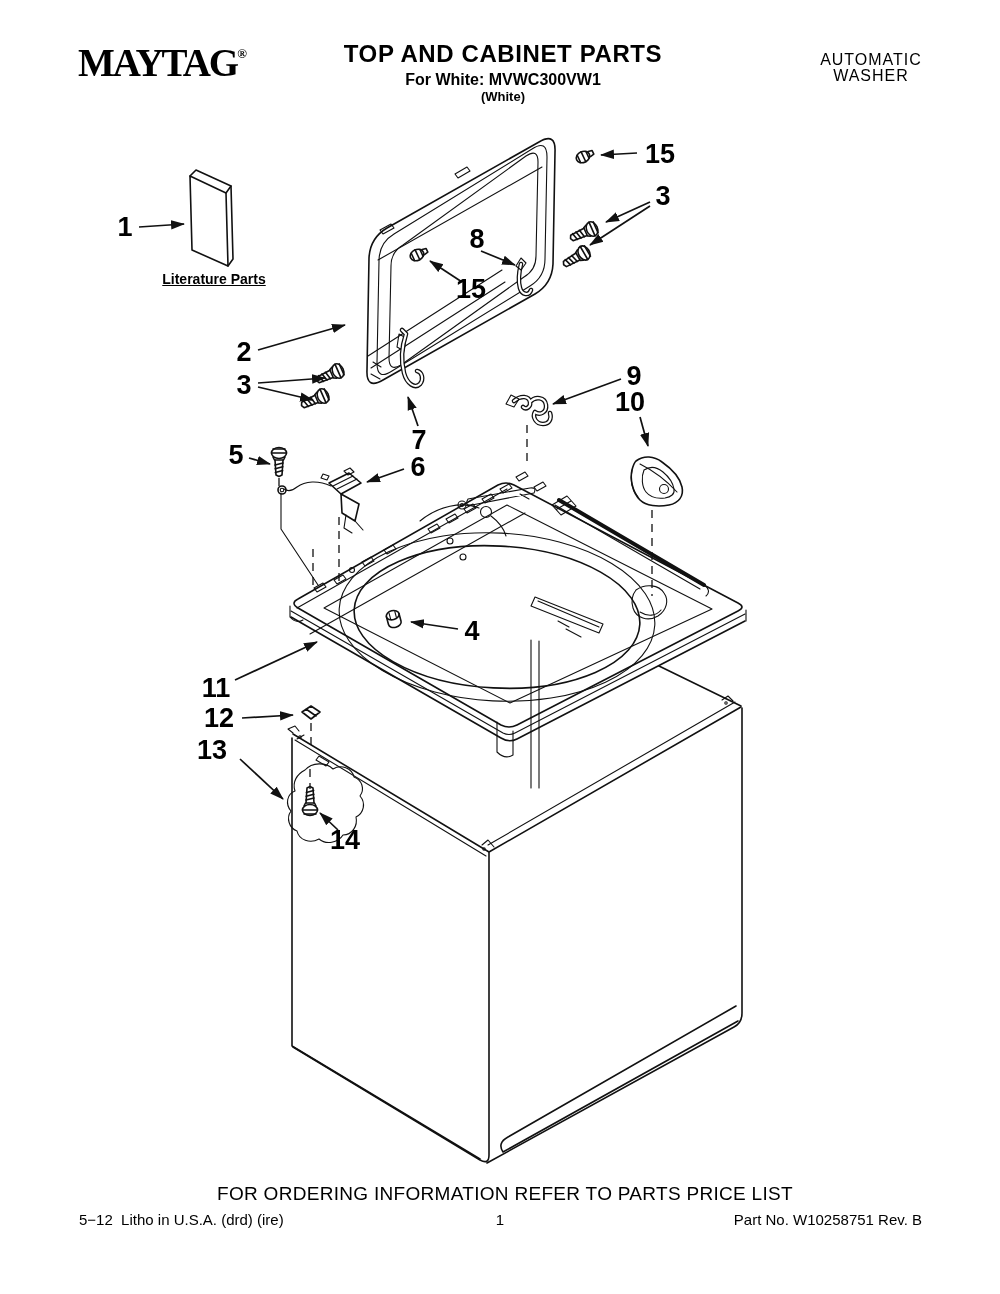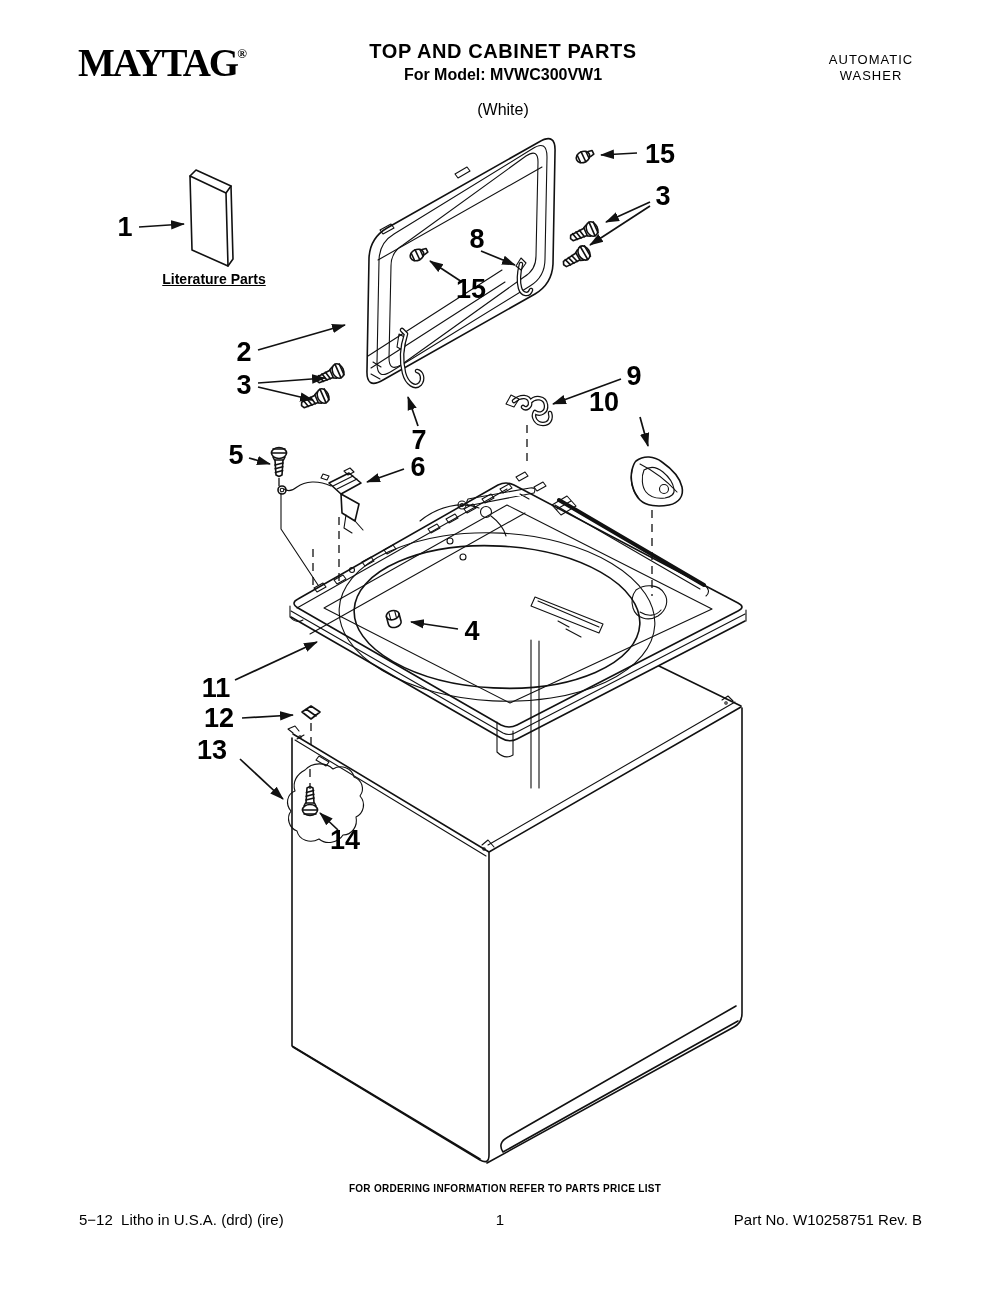--- a/index.html
+++ b/index.html
@@ -12,30 +12,30 @@
   .wireB{stroke:#111;fill:none;stroke-width:4.6;stroke-linecap:round;stroke-linejoin:round;}
   .wireW{stroke:#fff;fill:none;stroke-width:2.1;stroke-linecap:round;stroke-linejoin:round;}
   .dash{stroke:#111;fill:none;stroke-width:1.3;stroke-dasharray:8 6;}
   .lead{stroke:#111;fill:none;stroke-width:1.7;}
   .seal{stroke:#111;fill:none;stroke-width:4;}
   .txt{position:absolute;white-space:nowrap;}
   .brand{left:78px;top:40px;font-family:"Liberation Serif",serif;font-weight:bold;
          font-size:39px;letter-spacing:-2px;}
   .brand sup{font-size:13px;vertical-align:18px;letter-spacing:0;}
   .title-block{left:503px;top:40px;transform:translateX(-50%);text-align:center;}
-  .title{font-size:20px;font-weight:bold;letter-spacing:0.6px;}
+  .title{font-size:24px;font-weight:bold;letter-spacing:0.6px;}
   .model{font-size:16px;font-weight:bold;margin-top:3px;}
-  .finish{font-size:16px;font-weight:normal;margin-top:17px;}
+  .finish{font-size:13px;font-weight:bold;}
   .product{left:871px;top:52px;transform:translateX(-50%);text-align:center;
-           font-size:13px;letter-spacing:1px;line-height:16px;}
+           font-size:16px;letter-spacing:1px;line-height:16px;}
   .lit-caption{left:214px;top:279px;transform:translate(-50%,-50%);
                font-size:14px;font-weight:bold;text-decoration:underline;}
   .co{position:absolute;transform:translate(-50%,-50%);font-size:27px;font-weight:bold;}
   .order-note{left:505px;top:1183px;transform:translateX(-50%);
-              font-size:10px;font-weight:bold;letter-spacing:0.3px;}
+              font-size:19px;font-weight:normal;letter-spacing:0.3px;}
   .foot{top:1211px;font-size:15px;}
   .foot-left{left:79px;white-space:pre;}
   .foot-page{left:500px;transform:translateX(-50%);}
   .foot-right{right:78px;}
 </style>
 </head>
 <body>
 
 <div class="page">
 
@@ -212,39 +212,39 @@
       <line x1="235" y1="680" x2="317" y2="642" marker-end="url(#ah)"></line>
       <line x1="242" y1="718" x2="293" y2="715" marker-end="url(#ah)"></line>
       <line x1="240" y1="759" x2="283" y2="799" marker-end="url(#ah)"></line>
       <line x1="338" y1="830" x2="320" y2="813" marker-end="url(#ah)"></line>
     </g>
   </svg>
 
   <div class="txt brand"><span>MAYTAG</span><sup>®</sup></div>
   <div class="txt title-block">
     <div class="title">TOP AND CABINET PARTS</div>
-    <div class="model">For Model: MVWC300VW1</div>
+    <div class="model">For White: MVWC300VW1</div>
     <div class="finish">(White)</div>
   </div>
   <div class="txt product">
     <div>AUTOMATIC</div>
     <div>WASHER</div>
   </div>
 
   <div class="txt lit-caption">Literature Parts</div>
 
   <div class="co" style="left:125px;top:227px">1</div>
   <div class="co" style="left:244px;top:352px">2</div>
   <div class="co" style="left:244px;top:385px">3</div>
   <div class="co" style="left:660px;top:154px">15</div>
   <div class="co" style="left:663px;top:196px">3</div>
   <div class="co" style="left:477px;top:239px">8</div>
   <div class="co" style="left:471px;top:289px">15</div>
   <div class="co" style="left:634px;top:376px">9</div>
-  <div class="co" style="left:604px;top:402px">10</div>
+  <div class="co" style="left:630px;top:402px">10</div>
   <div class="co" style="left:419px;top:440px">7</div>
   <div class="co" style="left:418px;top:467px">6</div>
   <div class="co" style="left:236px;top:455px">5</div>
   <div class="co" style="left:472px;top:631px">4</div>
   <div class="co" style="left:216px;top:688px">11</div>
   <div class="co" style="left:219px;top:718px">12</div>
   <div class="co" style="left:212px;top:750px">13</div>
   <div class="co" style="left:345px;top:840px">14</div>
 
   <div class="txt order-note">FOR ORDERING INFORMATION REFER TO PARTS PRICE LIST</div>

